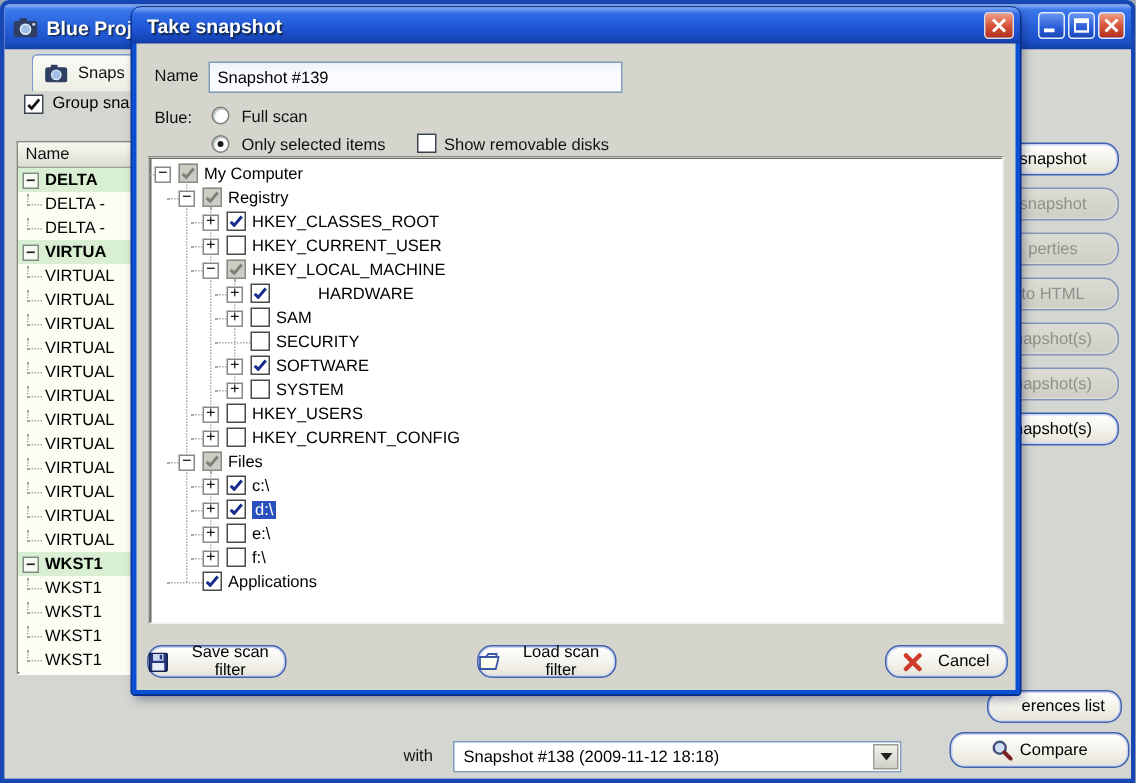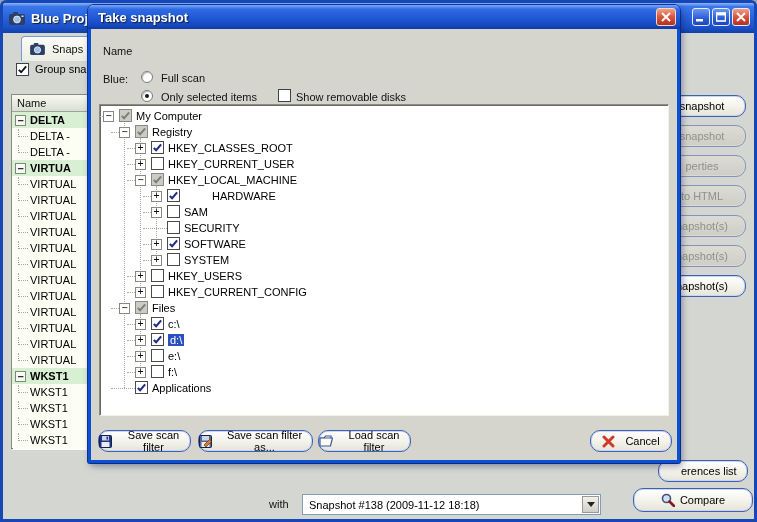--- a/index.html
+++ b/index.html
@@ -292,20 +292,21 @@
     <div class="dlg-title">
       <span>Take snapshot</span>
       <div class="dlg-close">
         <svg width="10" height="10">
             <path d="M1 1 L9 9 M9 1 L1 9" stroke="#fff" stroke-width="2"></path>
           </svg>
       </div>
     </div>
 
     <span class="lbl" style="left:12px;top:40px;">Name</span>
+    <input class="nameinput" value="Snapshot #139" style="">
 
     <span class="lbl" style="left:12px;top:68px;">Blue:</span>
     <span class="radio" style="left:50px;top:66px;"></span>
     <span class="lbl" style="left:70px;top:67px;">Full scan</span>
     <span class="radio on" style="left:50px;top:85px;"></span>
     <span class="lbl" style="left:70px;top:86px;">Only selected items</span>
     <span class="chkbox" style="left:187px;top:84px;"></span>
     <span class="lbl" style="left:205px;top:86px;">Show removable disks</span>
 
     <div class="treepanel">
@@ -467,31 +468,20 @@
       <span class="icon">
         <svg width="13" height="13" viewBox="0 0 13 13">
             <rect x="0.5" y="0.5" width="12" height="12" rx="1" fill="#23357e" stroke="#16204e"></rect>
             <rect x="3" y="1" width="7" height="4.5" fill="#cdd6ee"></rect>
             <rect x="7.5" y="1.6" width="1.6" height="3" fill="#23357e"></rect>
             <rect x="2.5" y="7" width="8" height="5" fill="#e8ecf6"></rect>
           </svg>
       </span>
       <span>Save scan filter</span>
     </button>
-    <button class="xpbtn dlgbtn" style="left:107px;width:115px;">
-      <span class="icon">
-        <svg width="13" height="13" viewBox="0 0 13 13">
-            <rect x="0.5" y="0.5" width="12" height="12" rx="1" fill="#5a6788" stroke="#16204e"></rect>
-            <rect x="3" y="1" width="7" height="4.5" fill="#cdd6ee"></rect>
-            <rect x="2.5" y="7" width="8" height="5" fill="#e8ecf6"></rect>
-            <path d="M7 12 L12.5 6.5 L10.5 4.5 L5 10 Z" fill="#d08030" stroke="#7a4210" stroke-width="0.8"></path>
-          </svg>
-      </span>
-      <span>Save scan filter as...</span>
-    </button>
     <button class="xpbtn dlgbtn" style="left:227px;width:93px;">
       <span class="icon">
         <svg width="14" height="12" viewBox="0 0 14 12">
             <path d="M1 3 L5 3 L6.5 1 L12 1 L12 3" fill="#fdfdf0" stroke="#3a57a8" stroke-width="1.2"></path>
             <path d="M1 3 L13.5 3 L11.5 11 L1 11 Z" fill="#fdfdf0" stroke="#3a57a8" stroke-width="1.2"></path>
           </svg>
       </span>
       <span>Load scan filter</span>
     </button>
     <button class="xpbtn dlgbtn" style="left:499px;width:82px;gap:10px;">

